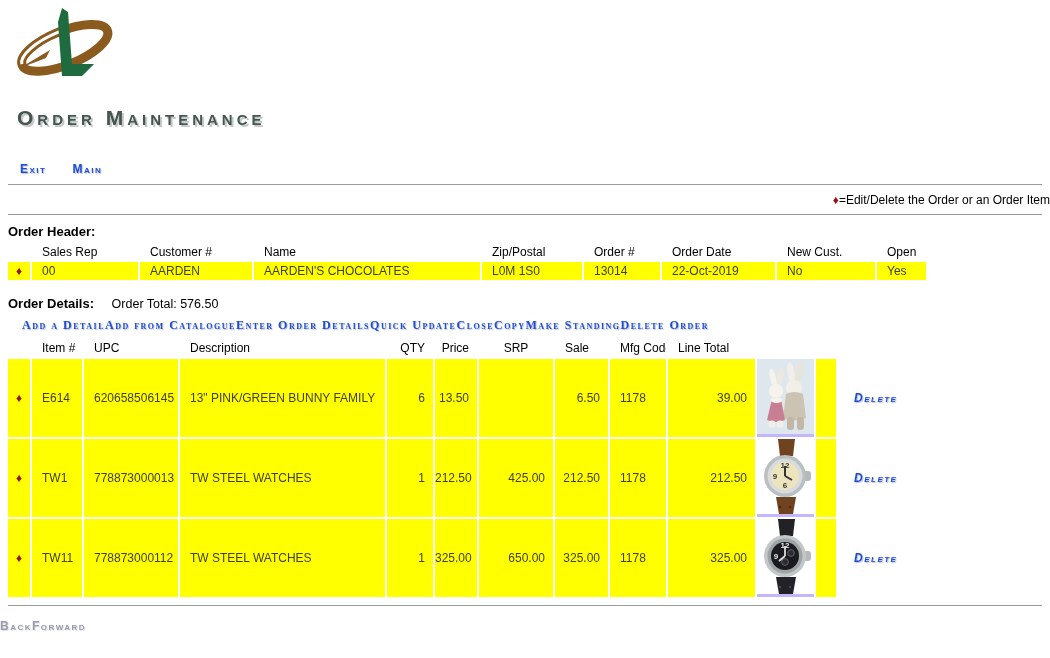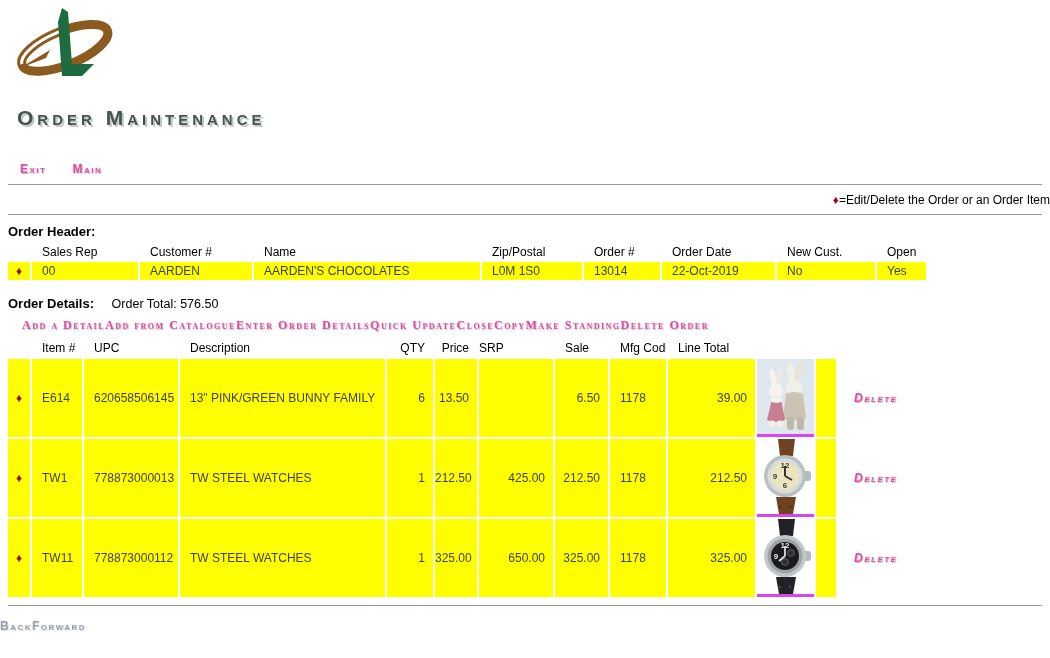--- a/index.html
+++ b/index.html
@@ -22,21 +22,21 @@
     font-size: 21px; font-weight: bold;
     font-variant: small-caps; letter-spacing: 4px;
     color: #44544f;
     text-shadow: 2px 2px 0 #c2c9c8;
   }
   
   .nav-row { display: flex; gap: 26px; padding-left: 20px; margin-top: 32px; height: 16px; }
   .navlink {
     font-size: 12px; font-weight: bold;
     font-variant: small-caps; letter-spacing: 1.5px;
-    color: #ec4899; text-decoration: none; cursor: pointer;
+    color: #1d4ed8; text-decoration: none; cursor: pointer;
     text-shadow: 1px 1px 1px #b9bcd1;
     white-space: nowrap;
   }
   .navlink.gray { color: #989cab; text-shadow: 1px 1px 1px #dddde5; }
   hr.rule { border: 0; border-top: 1px solid #9a9a9a; margin: 6px 8px 0 8px; }
   
   .legend { padding: 8px 0 7px 8px; font-size: 12px; text-align: right; }
   .diamond { color: #9a0f0f; font-size: 12px; }
   
   .section-title { font-size: 13px; font-weight: bold; margin: 9px 0 0 8px; }
@@ -52,24 +52,24 @@
   table.grid th {
     font-size: 12px; font-weight: normal; text-align: left;
     padding: 1px 0 1px 10px; white-space: nowrap; overflow: hidden;
   }
   table.grid td {
     background: #ffff00; font-size: 12px; color: #3f3f2c;
     padding: 2px 0 2px 10px; white-space: nowrap; overflow: hidden;
     vertical-align: middle;
   }
   table.grid th.num, table.grid td.num { text-align: right; padding: 2px 8px 2px 0; }
-  table.grid th.ctr { padding: 1px 0; }
+  table.grid th.ctr { text-align: center; padding: 1px 0; }
   table.grid td.dcell { text-align: center; padding: 2px 0; }
   table.grid td.white { background: #fff; }
-  table.grid td.imgcell { background: #d946ef; padding: 0; vertical-align: middle; }
+  table.grid td.imgcell { background: #c4b5fd; padding: 0; vertical-align: middle; }
   #order-header-table td { height: 18px; }
   #order-details-table td { height: 75px; }
   #order-details-table th { padding-top: 2px; padding-bottom: 2px; }
   .delete-cell { padding-left: 16px !important; font-style: italic; }
   
   .paging-row { display: flex; margin-top: 13px; height: 16px; }
 </style>
 </head>
 <body>
 

